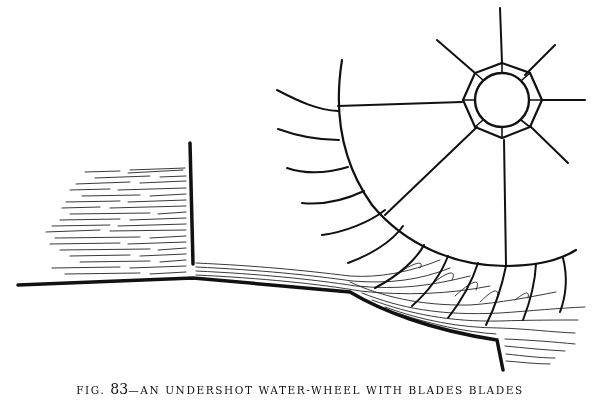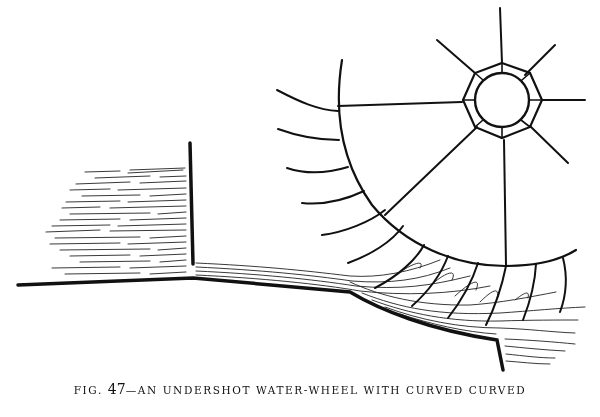--- a/index.html
+++ b/index.html
@@ -105,14 +105,14 @@
     <path d="M412 306 C430 290 442 272 448 256"></path>
     <path d="M448 318 C462 300 472 282 478 263"></path>
     <path d="M486 325 C496 305 502 286 506 266"></path>
     <path d="M523 320 C530 302 535 284 536 264"></path>
     <path d="M560 312 C566 296 568 278 563 258"></path>
   </g>
 </svg>
 
 <div id="caption">
   <span>FIG.</span>
-  <span class="fig-num">47</span><span>—</span><span>AN UNDERSHOT WATER-WHEEL WITH CURVED CURVED</span>
+  <span class="fig-num">83</span><span>—</span><span>AN UNDERSHOT WATER-WHEEL WITH BLADES BLADES</span>
 </div>
 
 </body></html>

